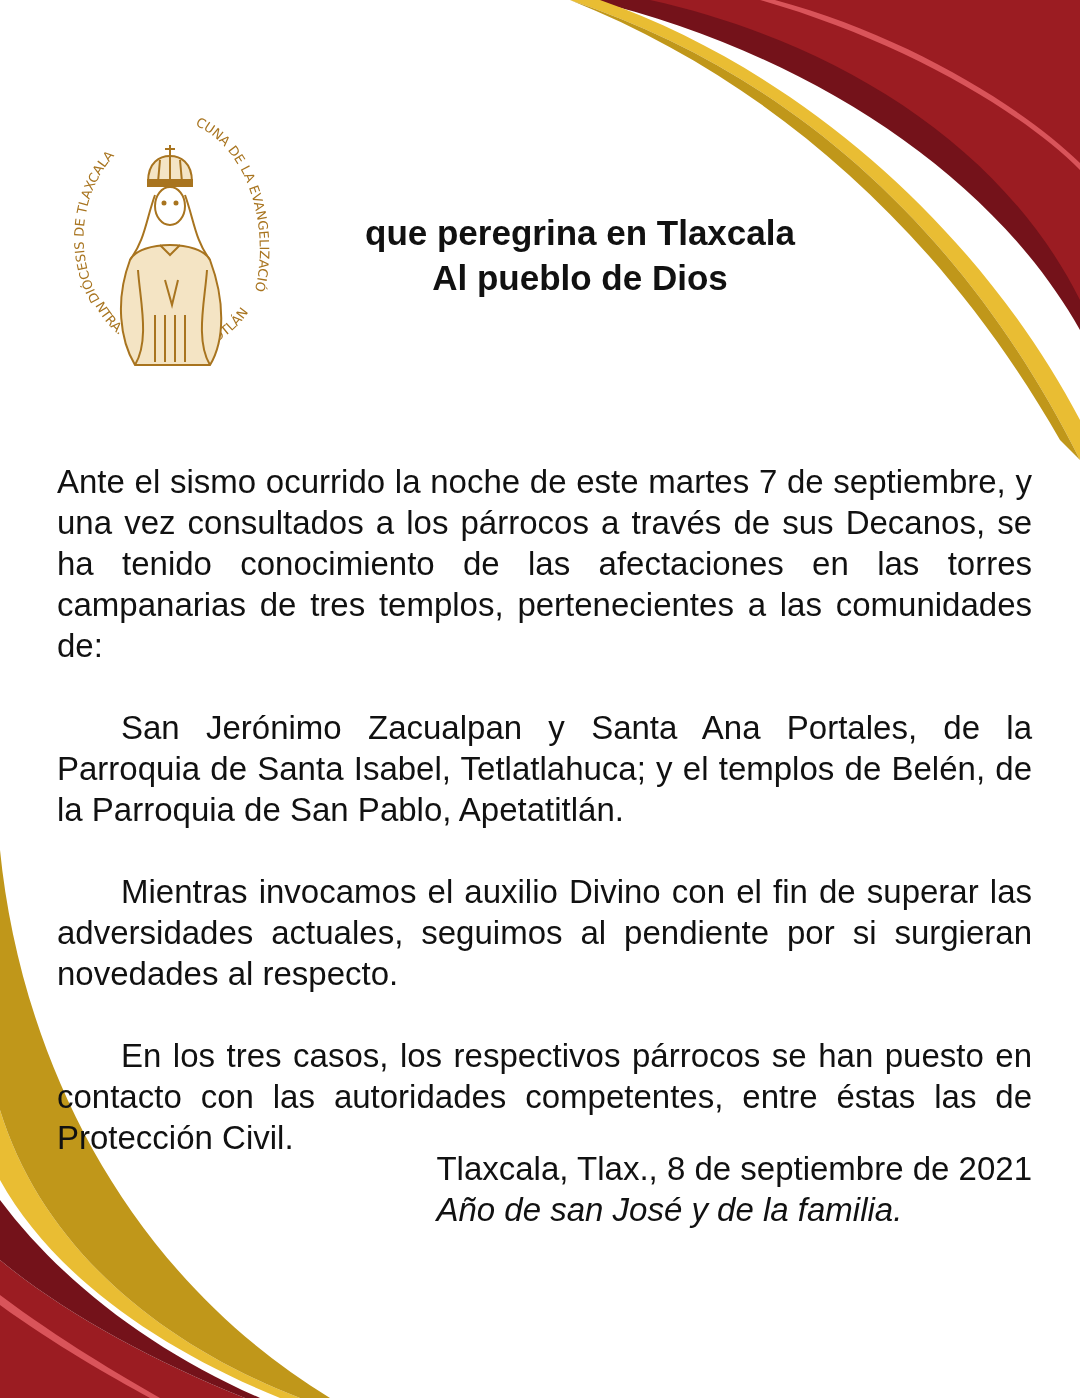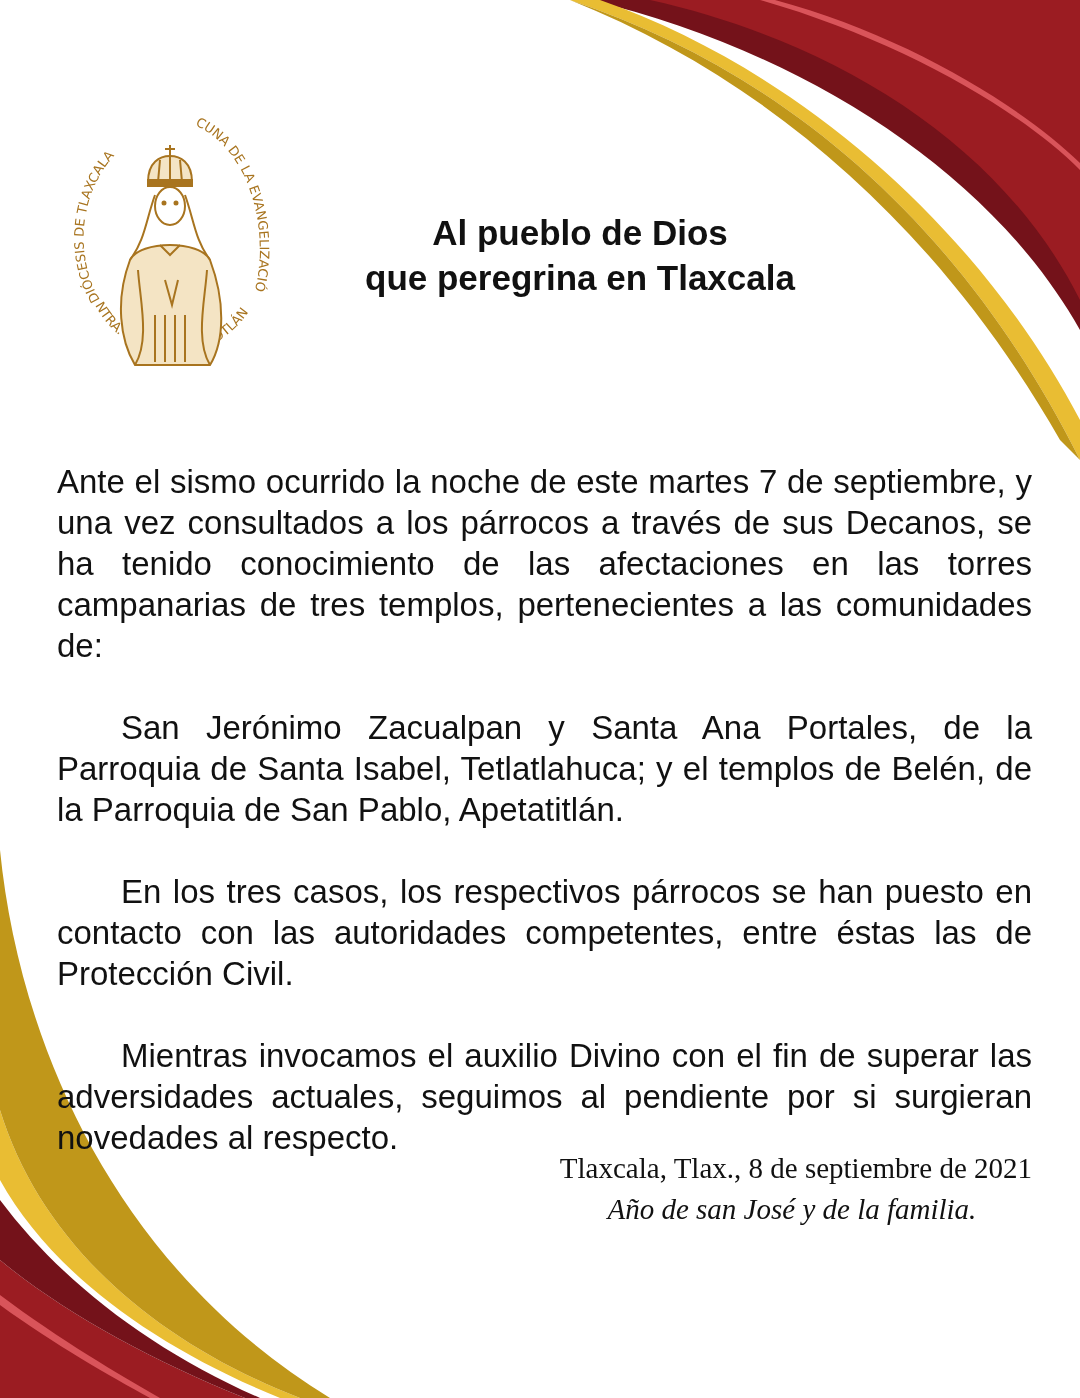--- a/index.html
+++ b/index.html
@@ -4,21 +4,21 @@
 <style>
   html, body { margin: 0; padding: 0; }
   body { width: 1080px; height: 1398px; position: relative; overflow: hidden; background: #ffffff; font-family: "Liberation Sans", "DejaVu Sans", sans-serif; color: #111; }
   .deco { position: absolute; left: 0; top: 0; width: 1080px; height: 1398px; pointer-events: none; }
   .logo { position: absolute; left: 60px; top: 100px; width: 220px; height: 290px; }
   .title { position: absolute; left: 330px; top: 210px; width: 500px; text-align: center; font-weight: bold; font-size: 35px; line-height: 45px; color: #111; }
   .title div { white-space: nowrap; }
   .body { position: absolute; left: 57px; top: 461px; width: 975px; font-size: 33px; line-height: 41px; color: #111; }
   .body p { margin: 0 0 41px 0; text-align: justify; }
   .body p.indent { text-indent: 64px; }
-  .sign { position: absolute; right: 48px; top: 1148px; text-align: center; font-size: 29px; line-height: 41px; font-family: Liberation Serif, serif; }
+  .sign { position: absolute; right: 48px; top: 1148px; text-align: left; font-size: 33px; line-height: 41px; }
   .sign .motto { font-style: italic; margin-right: 8px; }
 </style>
 </head>
 <body>
 
 <svg class="deco" viewBox="0 0 1080 1398" xmlns="http://www.w3.org/2000/svg">
 
   <g>
     <path d="M620,0 C820,40 1000,140 1080,320 L1080,0 Z" fill="#9b1c22"></path>
     <path d="M590,0 C800,50 990,170 1080,330 L1080,300 C1000,140 830,40 650,0 Z" fill="#74121a"></path>
@@ -71,27 +71,27 @@
       <line x1="105" y1="215" x2="105" y2="262"></line>
       <line x1="115" y1="215" x2="115" y2="262"></line>
       <line x1="125" y1="215" x2="125" y2="262"></line>
       <path d="M75,265 C90,240 80,200 78,170"></path>
       <path d="M150,265 C135,240 145,200 147,170"></path>
     </g>
   </svg>
 </div>
 
 <div class="title">
+  <div>que peregrina en Tlaxcala</div>
   <div>Al pueblo de Dios</div>
-  <div>que peregrina en Tlaxcala</div>
 </div>
 
 <div class="body">
   <p>Ante el sismo ocurrido la noche de este martes 7 de septiembre, y una vez consultados a los párrocos a través de sus Decanos, se ha tenido conocimiento de las afectaciones en las torres campanarias de tres templos, pertenecientes a las comunidades de:</p>
   <p class="indent">San Jerónimo Zacualpan y Santa Ana Portales, de la Parroquia de Santa Isabel, Tetlatlahuca; y el templos de Belén, de la Parroquia de San Pablo, Apetatitlán.</p>
+  <p class="indent">Mientras invocamos el auxilio Divino con el fin de superar las adversidades actuales, seguimos al pendiente por si surgieran novedades al respecto.</p>
   <p class="indent">En los tres casos, los respectivos párrocos se han puesto en contacto con las autoridades competentes, entre éstas las de Protección Civil.</p>
-  <p class="indent">Mientras invocamos el auxilio Divino con el fin de superar las adversidades actuales, seguimos al pendiente por si surgieran novedades al respecto.</p>
 </div>
 
 <div class="sign">
   <div>Tlaxcala, Tlax., 8 de septiembre de 2021</div>
   <div class="motto">Año de san José y de la familia.</div>
 </div>
 
 </body></html>

